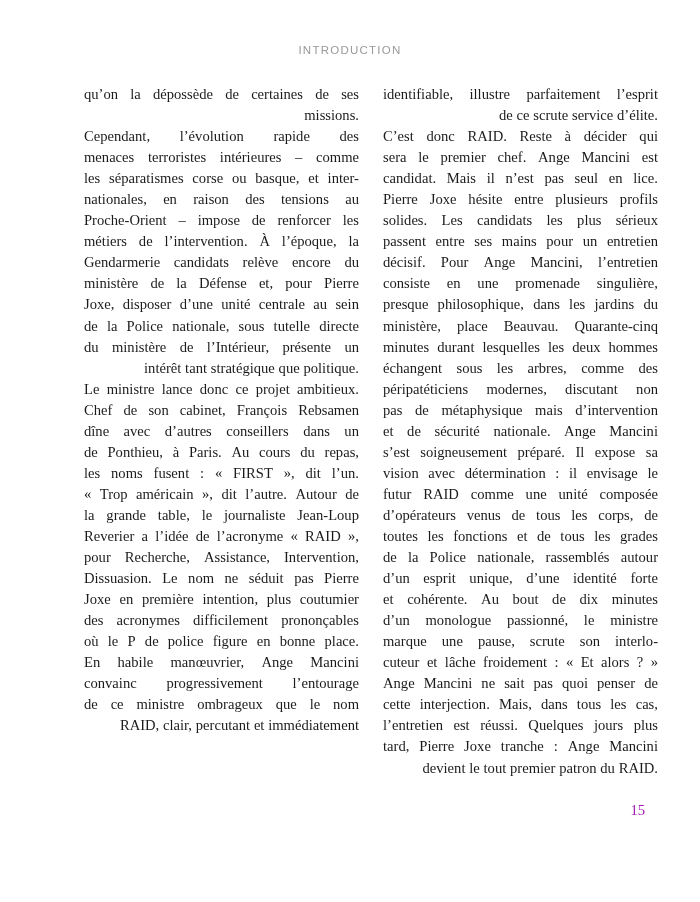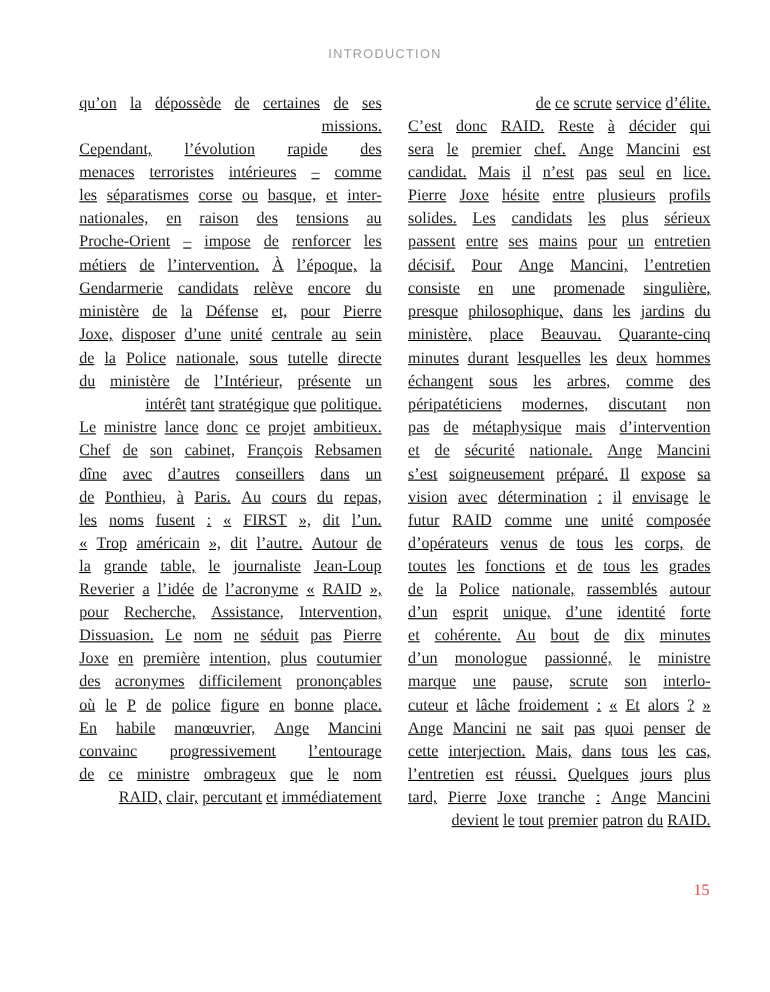--- a/index.html
+++ b/index.html
@@ -23,25 +23,24 @@
     text-align: center;
     font-family: "Liberation Sans", "DejaVu Sans", sans-serif;
     font-size: 11.5px;
     letter-spacing: 1.25px;
     color: #9a9a9a;
     text-transform: uppercase;
   }
   .columns {
     position: absolute;
     top: 84px;
-    left: 72px;
+    left: 84px;
     width: 574px;
     display: flex;
     gap: 24px;
-    text-decoration: underline;
   }
   .col {
     width: 275px;
   }
   .para {
     margin: 0;
   }
   
   .ln {
     display: flex;
@@ -66,21 +65,21 @@
   .it {
     font-style: italic;
   }
   .folio {
     position: absolute;
     top: 802px;
     left: 0;
     width: 645px;
     text-align: right;
     font-size: 14.6px;
-    color: #ef4444;
+    color: #a21caf;
   }
 </style>
 </head>
 <body>
 
 <div class="page">
 
   <div class="running-head">INTRODUCTION</div>
 
   <div class="columns">
@@ -118,20 +117,21 @@
           <div class="ln just"><span class="w">des</span><span class="w">acronymes</span><span class="w">difficilement</span><span class="w">prononçables</span></div>
           <div class="ln just"><span class="w">où</span><span class="w">le</span><span class="w">P</span><span class="w">de</span><span class="w">police</span><span class="w">figure</span><span class="w">en</span><span class="w">bonne</span><span class="w">place.</span></div>
           <div class="ln just"><span class="w">En</span><span class="w">habile</span><span class="w">manœuvrier,</span><span class="w">Ange</span><span class="w">Mancini</span></div>
           <div class="ln just"><span class="w">convainc</span><span class="w">progressivement</span><span class="w">l’entourage</span></div>
           <div class="ln just"><span class="w">de</span><span class="w">ce</span><span class="w">ministre</span><span class="w">ombrageux</span><span class="w">que</span><span class="w">le</span><span class="w">nom</span></div>
           <div class="ln last"><span class="w">RAID,</span><span class="w">clair,</span><span class="w">percutant</span><span class="w">et</span><span class="w">immédiatement</span></div>
         </div>
       </div>
     <div class="col">
         <div class="para">
+          <div class="ln just"><span class="w">identifiable,</span><span class="w">illustre</span><span class="w">parfaitement</span><span class="w">l’esprit</span></div>
           <div class="ln last"><span class="w">de</span><span class="w">ce</span><span class="w">scrute</span><span class="w">service</span><span class="w">d’élite.</span></div>
         </div>
         <div class="para">
           <div class="ln just"><span class="w">C’est</span><span class="w">donc</span><span class="w">RAID.</span><span class="w">Reste</span><span class="w">à</span><span class="w">décider</span><span class="w">qui</span></div>
           <div class="ln just"><span class="w">sera</span><span class="w">le</span><span class="w">premier</span><span class="w">chef.</span><span class="w">Ange</span><span class="w">Mancini</span><span class="w">est</span></div>
           <div class="ln just"><span class="w">candidat.</span><span class="w">Mais</span><span class="w">il</span><span class="w">n’est</span><span class="w">pas</span><span class="w">seul</span><span class="w">en</span><span class="w">lice.</span></div>
           <div class="ln just"><span class="w">Pierre</span><span class="w">Joxe</span><span class="w">hésite</span><span class="w">entre</span><span class="w">plusieurs</span><span class="w">profils</span></div>
           <div class="ln just"><span class="w">solides.</span><span class="w">Les</span><span class="w">candidats</span><span class="w">les</span><span class="w">plus</span><span class="w">sérieux</span></div>
           <div class="ln just"><span class="w">passent</span><span class="w">entre</span><span class="w">ses</span><span class="w">mains</span><span class="w">pour</span><span class="w">un</span><span class="w">entretien</span></div>
           <div class="ln just"><span class="w">décisif.</span><span class="w">Pour</span><span class="w">Ange</span><span class="w">Mancini,</span><span class="w">l’entretien</span></div>

